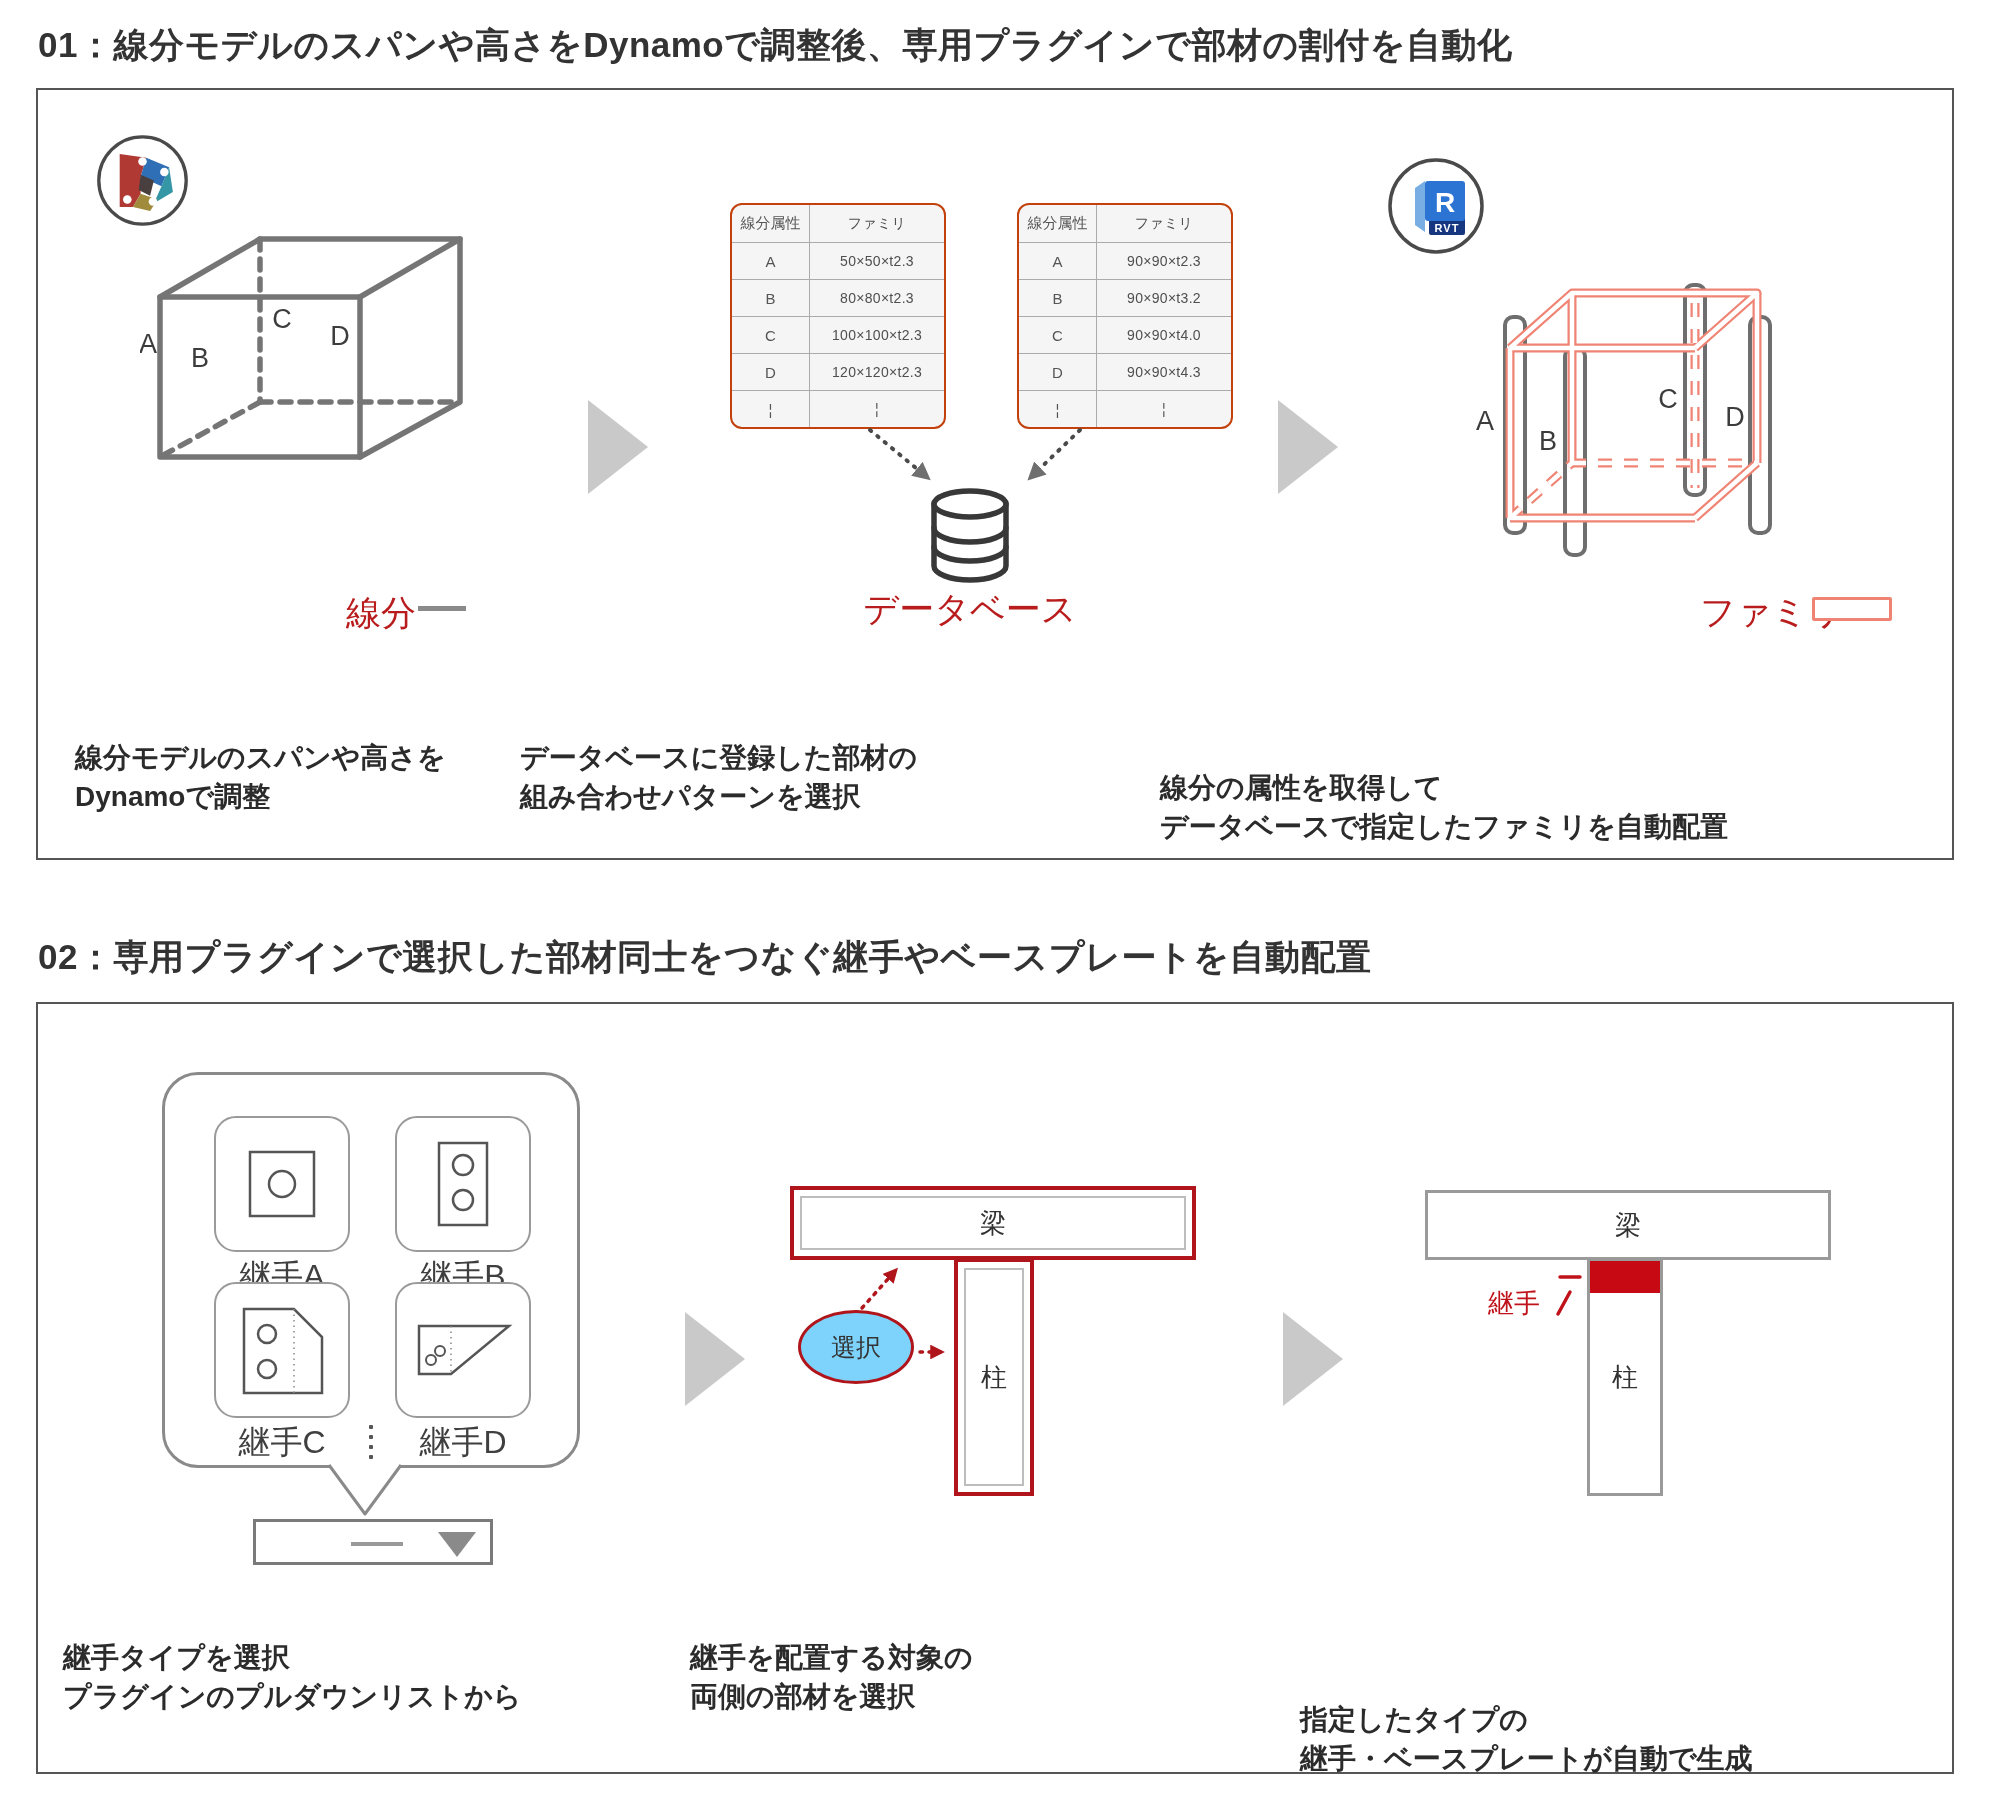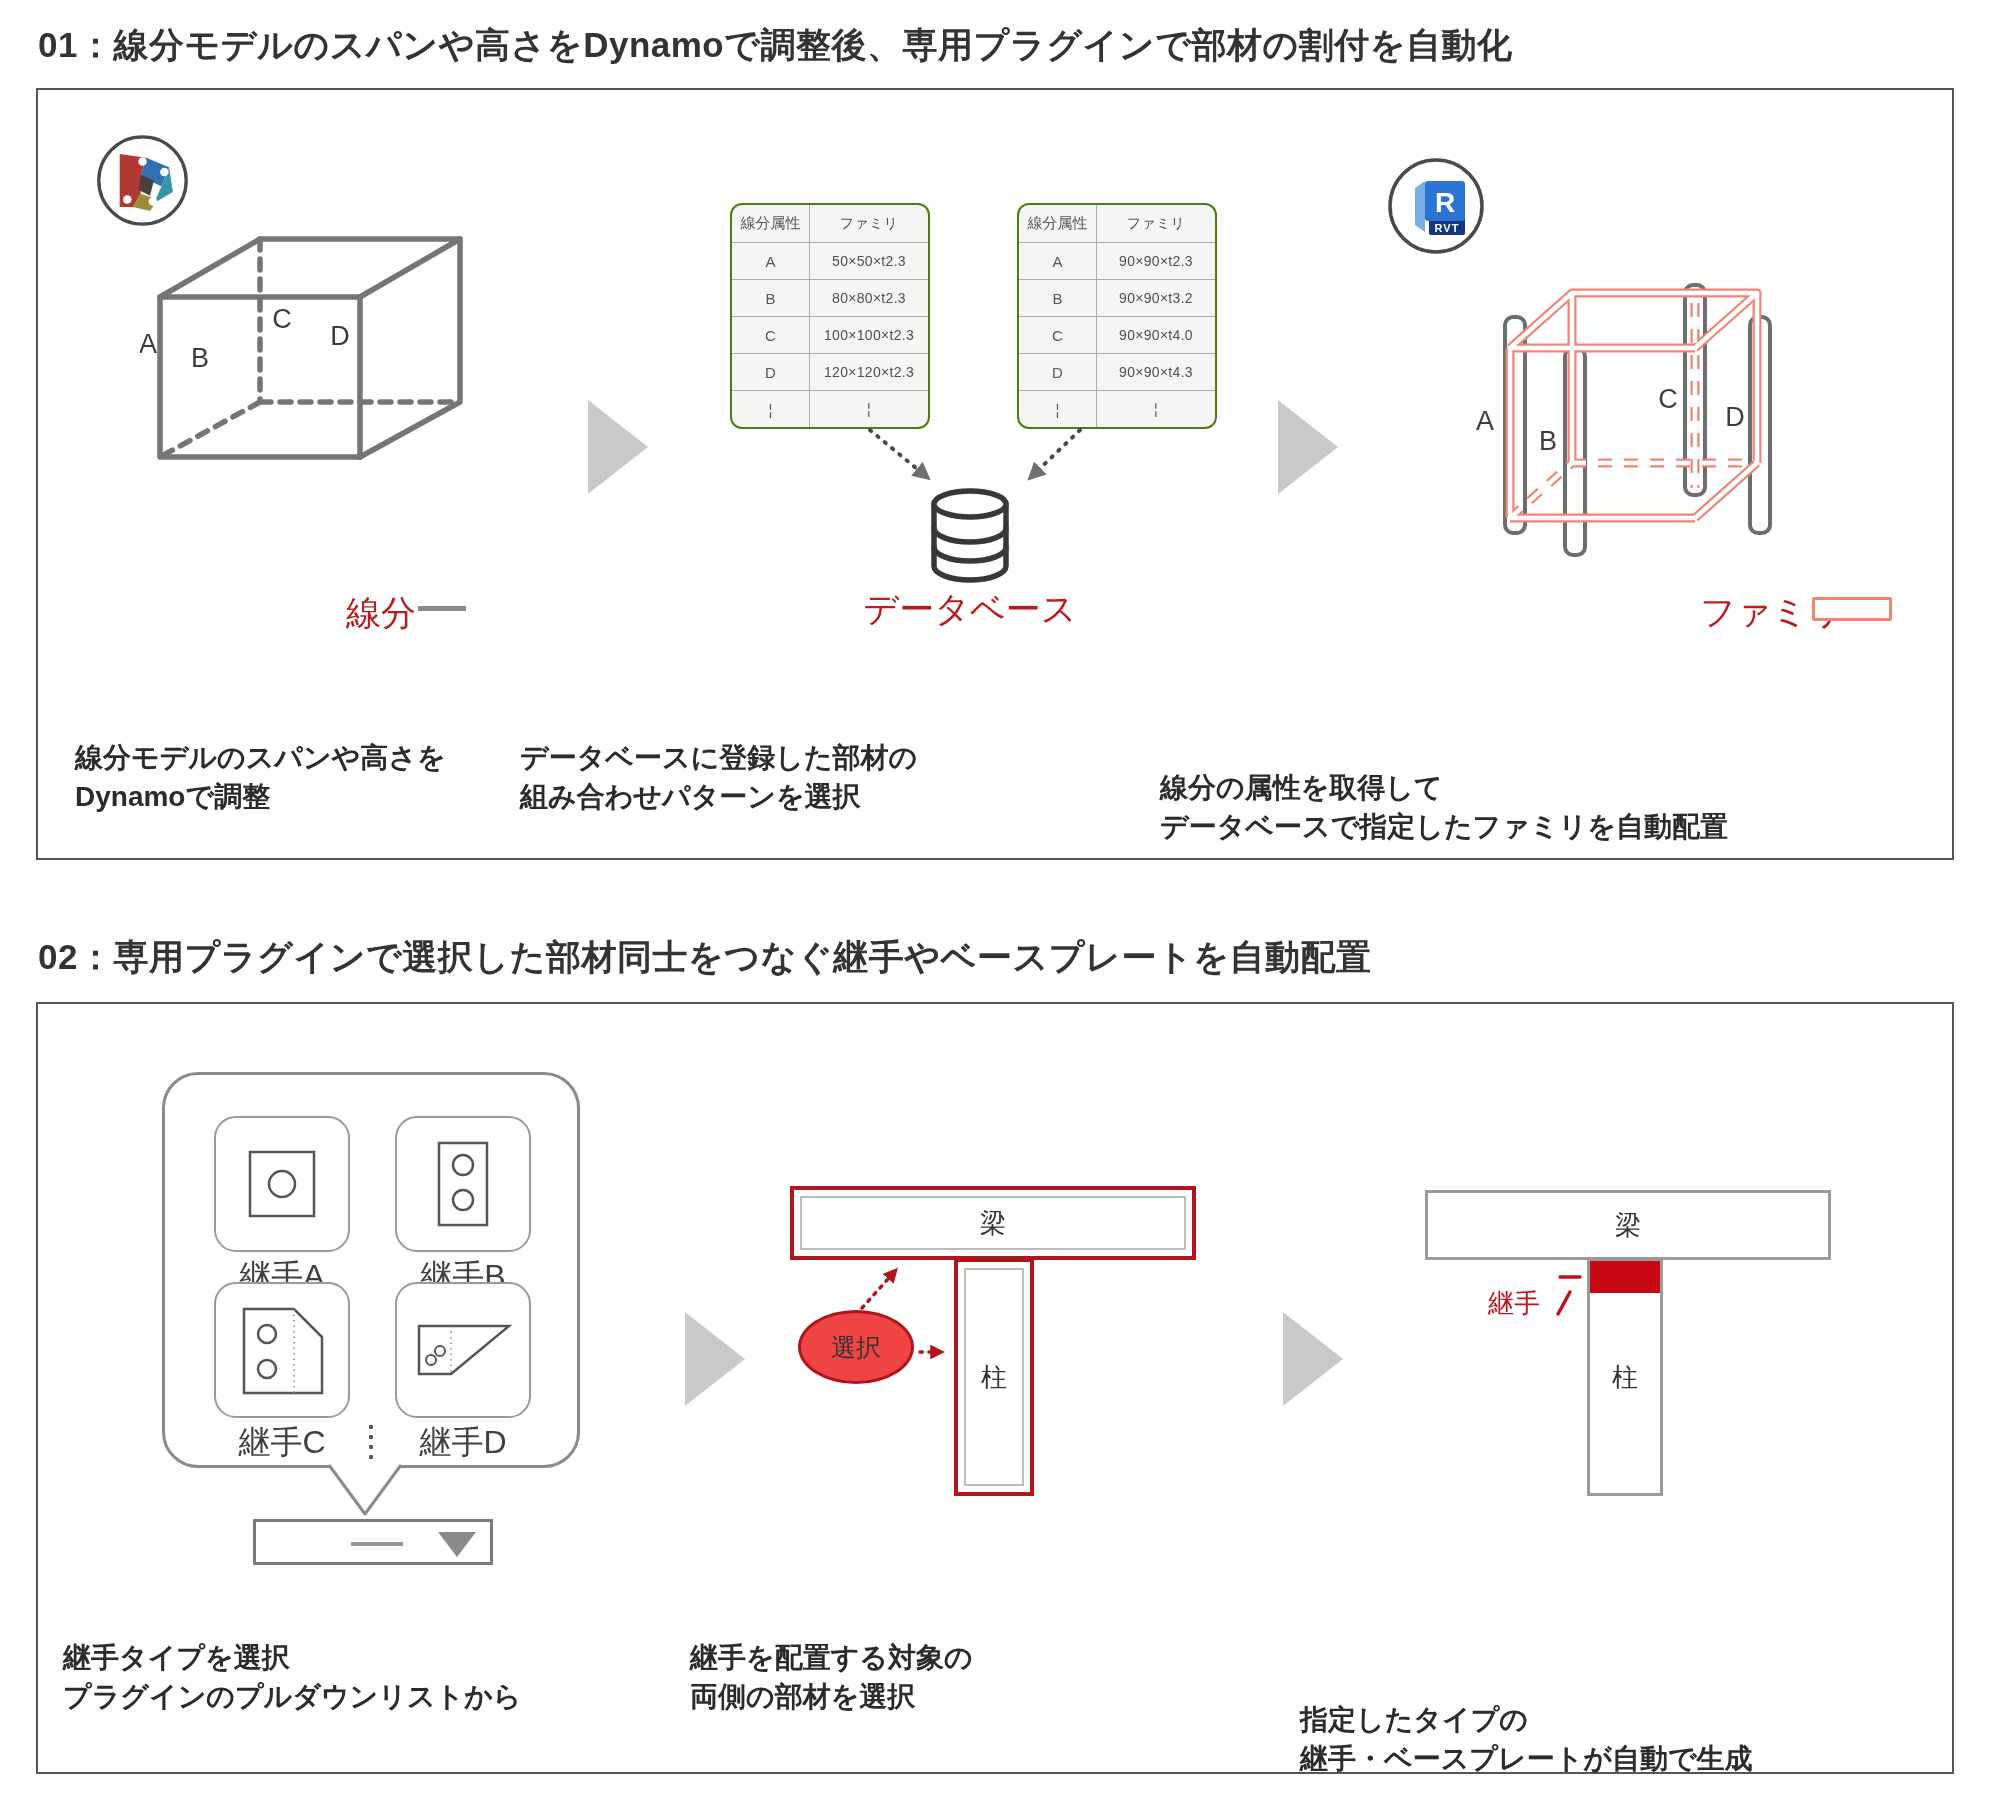--- a/index.html
+++ b/index.html
@@ -5,31 +5,31 @@
   *{box-sizing:border-box;margin:0;padding:0}
   html,body{background:#fff}
   #stage{position:relative;width:1993px;height:1801px;background:#ffffff;
          font-family:"Liberation Sans","DejaVu Sans",sans-serif;color:#333;overflow:hidden}
   .abs{position:absolute}
   .title{position:absolute;font-size:35px;font-weight:700;color:#333;white-space:nowrap;letter-spacing:.5px}
   .panel{position:absolute;border:2px solid #555;background:#fff}
   .caption{position:absolute;text-align:left;font-size:28px;font-weight:700;color:#2b2b2b;line-height:1.4}
   .chev{position:absolute;width:0;height:0;border-top:47px solid transparent;border-bottom:47px solid transparent;border-left:60px solid #c9c9c9}
   .legendtext{position:absolute;font-size:35px;color:#b91c1c;white-space:nowrap}
-  .tbl{position:absolute;width:200px;border:2px solid #4d7c0f;border-radius:12px;overflow:hidden;background:#f5f5f5}
+  .tbl{position:absolute;width:216px;border:2px solid #c2410c;border-radius:12px;overflow:hidden;background:#f5f5f5}
   .trow{display:flex;height:37px}
   .trow + .trow{border-top:1.5px solid #ababab}
   .tc1{width:78px;border-right:1.5px solid #ababab;display:flex;align-items:center;justify-content:center;font-size:15px;color:#555}
   .tc2{flex:1;display:flex;align-items:center;justify-content:center;font-size:14px;color:#4f4f4f;letter-spacing:.3px}
   .card{position:absolute;width:136px;height:136px;border:2.5px solid #9a9a9a;border-radius:22px;display:flex;align-items:center;justify-content:center;background:#fff}
   .cardlabel{position:absolute;width:136px;text-align:center;font-size:32px;color:#3f3f3f;white-space:nowrap}
   .redbox{position:absolute;border:4px solid #b0151b;background:#fff}
   .innergray{position:absolute;left:6px;top:6px;right:6px;bottom:6px;border:2px solid #bdbdbd;display:flex;align-items:center;justify-content:center;font-size:26px;color:#333}
   .graybox{position:absolute;border:3px solid #9a9a9a;background:#fff;display:flex;align-items:center;justify-content:center;font-size:26px;color:#333}
-  .oval{position:absolute;width:116px;height:74px;border:3.5px solid #b0151b;border-radius:50%;display:flex;align-items:center;justify-content:center;font-size:25px;color:#333;background:#ef4444}
+  .oval{position:absolute;width:116px;height:74px;border:3.5px solid #b0151b;border-radius:50%;display:flex;align-items:center;justify-content:center;font-size:25px;color:#333;background:#7dd3fc}
   .dots{position:absolute;display:flex;flex-direction:column;gap:6px;align-items:center}
   .dots span{width:4px;height:4px;background:#555;border-radius:1px}
   .dropdown{position:absolute;width:240px;height:46px;border:3px solid #7a7a7a;background:#fff}
   .ddline{position:absolute;left:95px;top:20px;width:52px;height:4px;background:#999}
   .ddcaret{position:absolute;right:14px;top:10px;width:0;height:0;border-left:19px solid transparent;border-right:19px solid transparent;border-top:25px solid #8a8a8a}
   svg text{font-family:"Liberation Sans","DejaVu Sans",sans-serif}
 </style>
 </head>
 <body>
 

